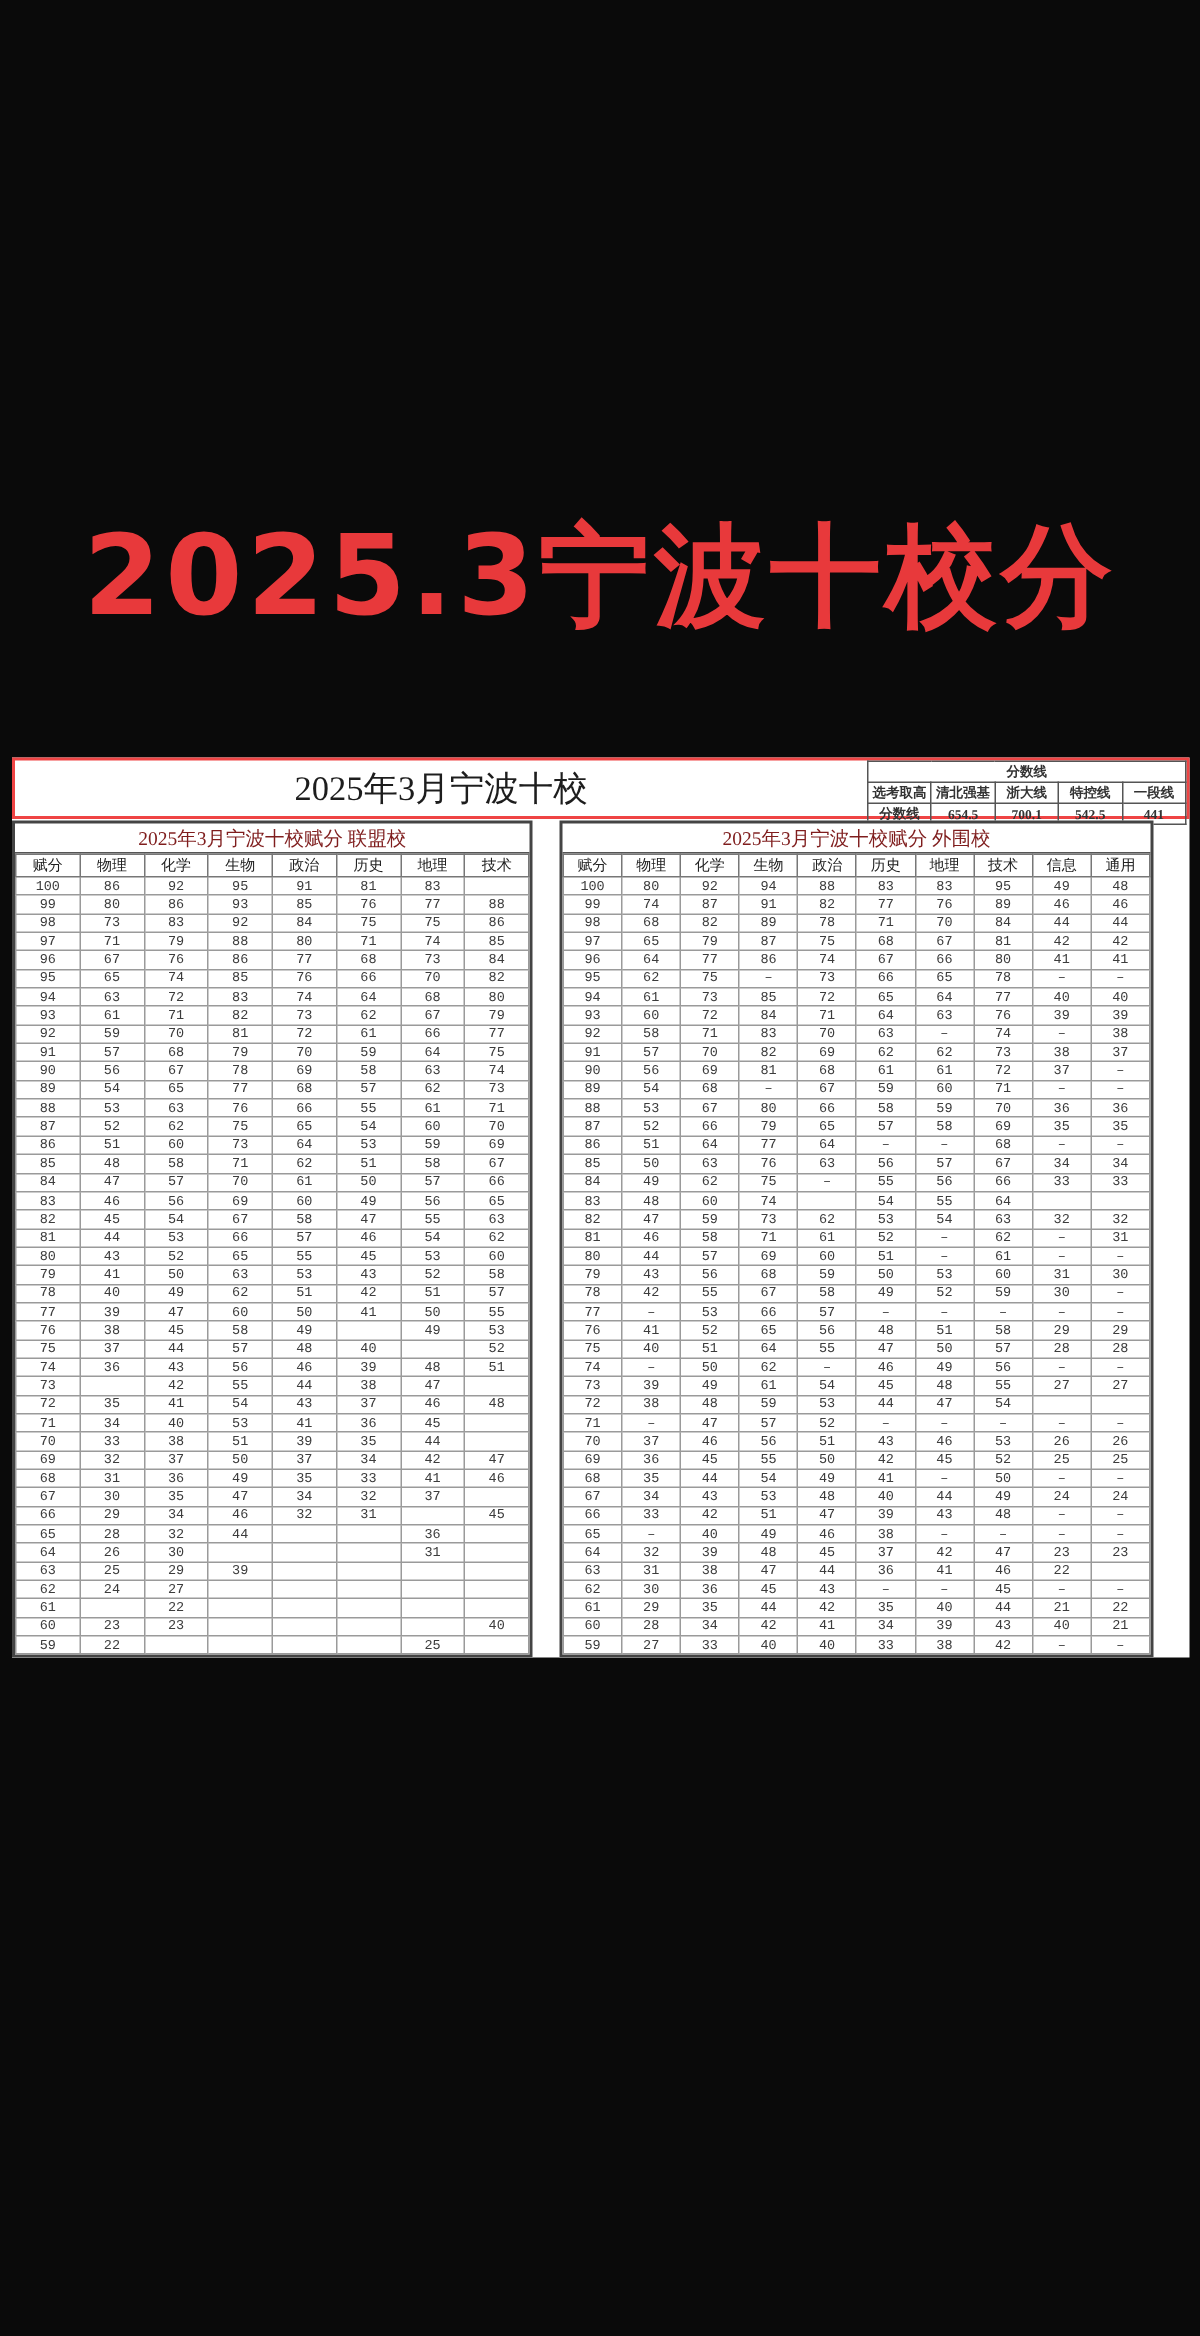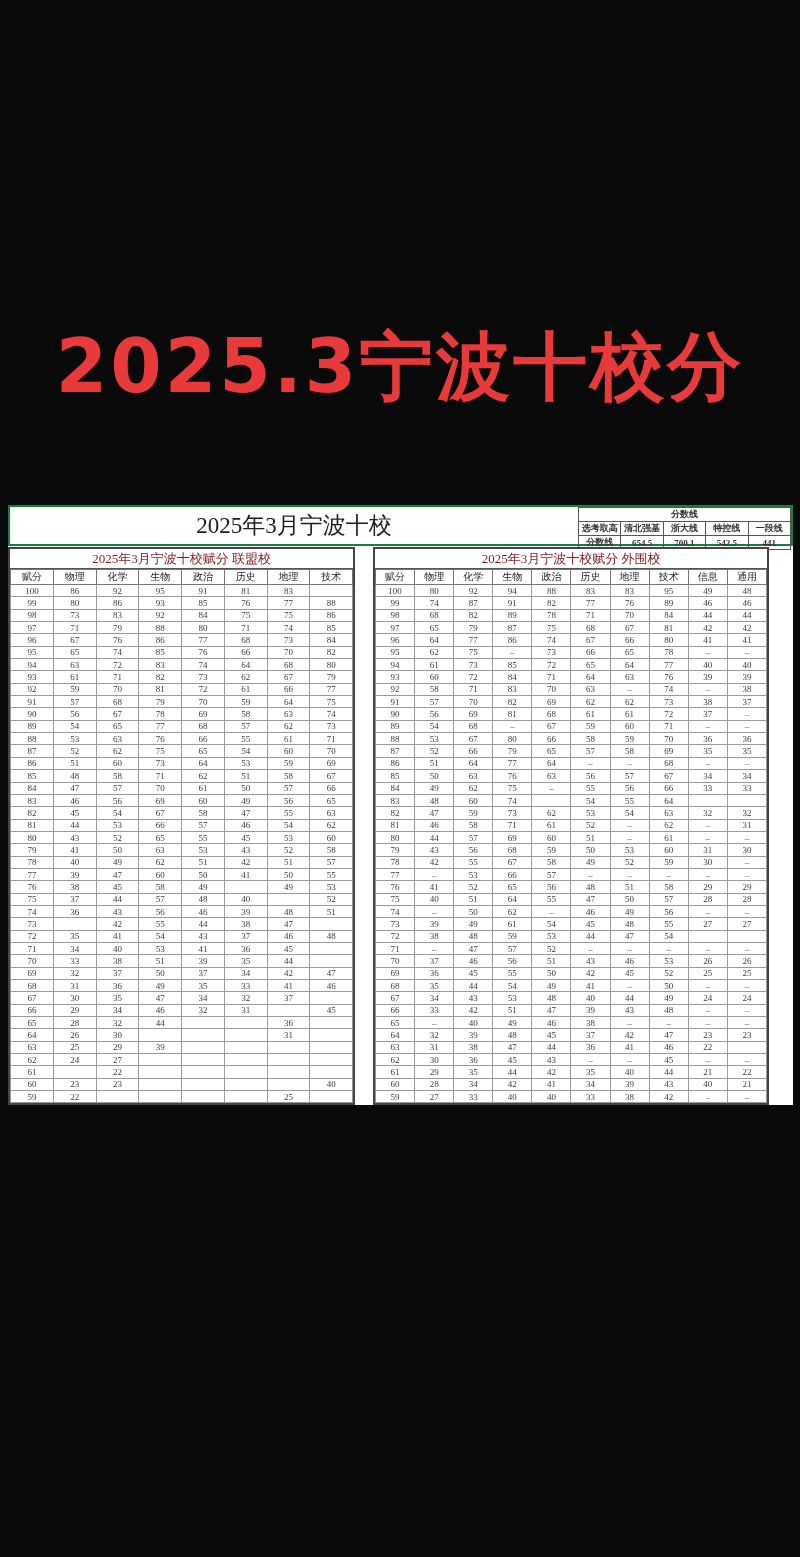--- a/index.html
+++ b/index.html
@@ -1,39 +1,39 @@
 <!DOCTYPE html>
 <html><head>
 <meta charset="utf-8">
 <style>
   html,body{margin:0;padding:0;background:#000;}
   .page{position:relative;width:800px;height:1557px;background:#0a0a0a;overflow:hidden;
         font-family:"Liberation Sans",sans-serif;}
   
-  .headline{position:absolute;top:322px;left:0;width:100%;text-align:center;
+  .headline{position:absolute;top:340px;left:0;width:100%;text-align:center;
             color:#e8393b;font-weight:900;font-size:74px;line-height:88px;
             letter-spacing:3px;font-family:"DejaVu Sans",sans-serif;}
   
   .panel{position:absolute;left:8px;top:505px;width:785px;background:#ffffff;color:#333;}
-  .panel-top{display:flex;border:2px solid #15803d;box-sizing:border-box;height:41px;}
+  .panel-top{display:flex;border:2px solid #ef4444;box-sizing:border-box;height:41px;}
   .panel-title{flex:1;display:flex;align-items:center;justify-content:center;
                font-family:"Liberation Serif",serif;font-size:23px;color:#1d1d1d;}
   table.mini{border-collapse:collapse;width:213px;table-layout:fixed;
              font-family:"Liberation Serif",serif;}
   table.mini td{border:1px solid #555;text-align:center;font-size:9px;height:12px;
                 padding:0;color:#333;white-space:nowrap;overflow:hidden;font-weight:bold;}
   
   .tables{display:flex;margin-top:1px;}
   .tbl-wrap{background:#fff;border:2px solid #444;box-sizing:border-box;}
   .tbl-left{width:347px;}
   .tbl-right{width:396px;margin-left:18px;}
   .subtitle{height:19px;line-height:19px;text-align:center;font-size:13px;color:#7f1d1d;
             font-family:"Liberation Serif",serif;border-bottom:1px solid #555;}
   table.scores{border-collapse:collapse;width:100%;table-layout:fixed;
-               font-family:Liberation Serif, serif;padding-left:17px;}
+               font-family:Liberation Mono, monospace;padding-left:17px;}
   table.scores th{border:1px solid #777;font-size:10px;font-weight:normal;color:#222;
                   height:13px;padding:0;}
   table.scores td{border:1px solid #9a9a9a;font-size:9px;color:#3c3c3c;text-align:center;
                   height:11.35px;padding:0;white-space:nowrap;overflow:hidden;}
   table.scores tbody tr:nth-child(3n+1):not(:first-child) td{border-top-color:#555;}
 </style>
 </head>
 <body>
 
 <div class="page">

